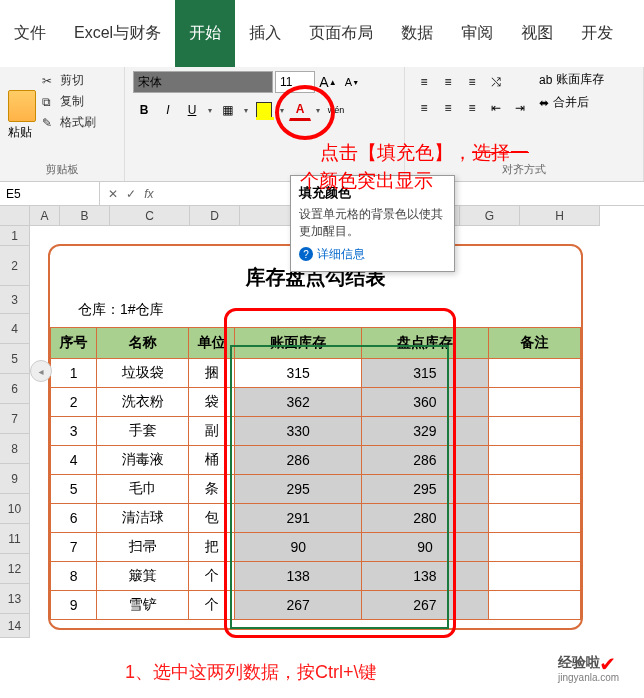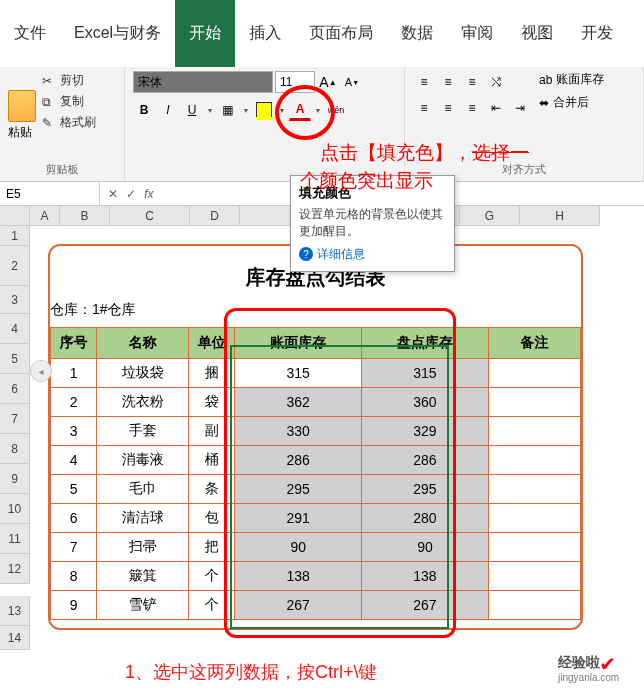--- a/index.html
+++ b/index.html
@@ -39,21 +39,21 @@
 .fx-area { display: flex; align-items: center; gap: 8px; padding: 0 8px; color: #666; }
 .sheet-area { position: relative; display: flex; }
 .col-headers { display: flex; }
 .hdr-cell { background: #e6e6e6; border-right: 1px solid #ccc; border-bottom: 1px solid #ccc; text-align: center; color: #444; font-size: 12px; display: flex; align-items: center; justify-content: center; }
 .corner { width: 30px; height: 20px; background: #e6e6e6; border-right: 1px solid #ccc; border-bottom: 1px solid #ccc; }
 .ch { height: 20px; }
 .rh { width: 30px; }
 .grid-wrap { position: relative; }
 .doc { position: absolute; left: 18px; top: 18px; width: 535px; border: 2px solid #d96c3b; border-radius: 12px; background: #fff; padding: 12px 0 8px 0; }
 .doc-title { text-align: center; font-size: 20px; font-weight: bold; padding: 6px 0 10px 0; }
-.doc-sub { font-size: 14px; padding: 0 12px 8px 0; }
+.doc-sub { font-size: 14px; padding: 0 12px 8px 28px; }
 .doc-table { width: 100%; border-collapse: collapse; }
 .doc-table th { background: #a9d08e; border: 1px solid #d96c3b; padding: 6px 4px; font-size: 14px; font-weight: bold; }
 .doc-table td { border: 1px solid #d96c3b; padding: 5px 4px; text-align: center; font-size: 14px; height: 26px; }
 .sel-col { background: #d0d0d0; }
 .white-cell { background: #fff !important; }
 .sel-border { position: absolute; border: 2px solid #1a7a3e; pointer-events: none; }
 .red-sel-border { position: absolute; border: 3px solid #ff0000; border-radius: 12px; pointer-events: none; }
 .bottom-anno { position: absolute; left: 125px; top: 660px; color: #ff1a1a; font-size: 18px; font-weight: 500; }
 .watermark { position: absolute; right: 6px; bottom: 4px; width: 80px; height: 40px; opacity: 0.85; }
 .wm-text { font-size: 14px; font-weight: bold; color: #333; }
@@ -198,21 +198,21 @@
         <div class="hdr-cell rh" style="height: 28px;">3</div>
         <div class="hdr-cell rh" style="height: 30px;">4</div>
         <div class="hdr-cell rh" style="height: 30px;">5</div>
         <div class="hdr-cell rh" style="height: 30px;">6</div>
         <div class="hdr-cell rh" style="height: 30px;">7</div>
         <div class="hdr-cell rh" style="height: 30px;">8</div>
         <div class="hdr-cell rh" style="height: 30px;">9</div>
         <div class="hdr-cell rh" style="height: 30px;">10</div>
         <div class="hdr-cell rh" style="height: 30px;">11</div>
         <div class="hdr-cell rh" style="height: 30px;">12</div>
-        <div class="hdr-cell rh" style="height: 30px; margin-top: 12px;">13</div>
+        <div class="hdr-cell rh" style="height: 30px;">13</div>
         <div class="hdr-cell rh" style="height: 24px;">14</div>
       </div>
   </div>
   <div style="display:flex;flex-direction:column;flex:1;">
     <div class="col-headers" id="colhdrs">
         <div class="hdr-cell ch" style="width: 30px;">A</div>
         <div class="hdr-cell ch" style="width: 50px;">B</div>
         <div class="hdr-cell ch" style="width: 80px;">C</div>
         <div class="hdr-cell ch" style="width: 50px;">D</div>
         <div class="hdr-cell ch" style="width: 110px;">E</div>

